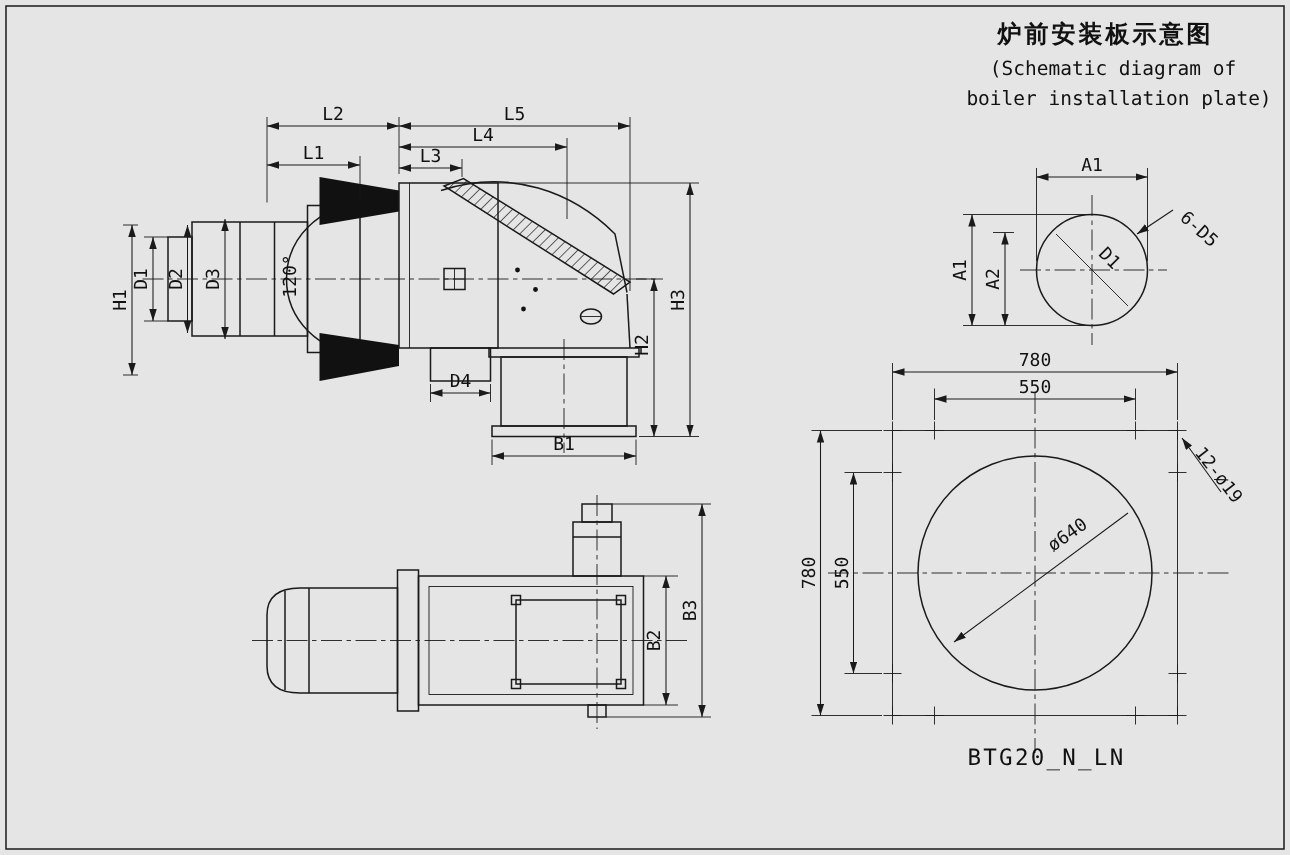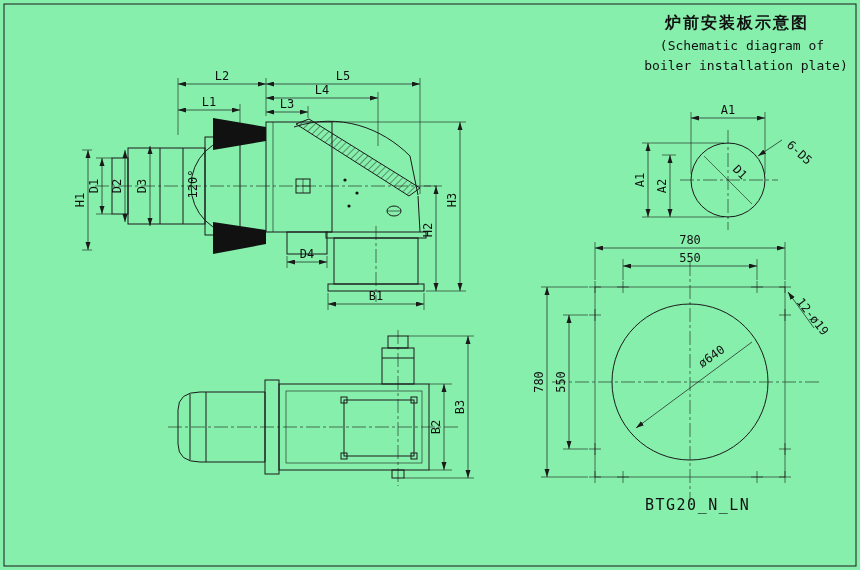--- a/index.html
+++ b/index.html
@@ -1,16 +1,16 @@
 <!DOCTYPE html>
 <html><head>
 <meta charset="utf-8">
 <style>
   html,body{margin:0;padding:0;background:#ffffff;}
-  .page{position:relative;width:860px;height:570px;background:#86efac;font-family:"DejaVu Sans Mono",monospace;}
+  .page{position:relative;width:860px;height:570px;background:#e5e5e5;font-family:"DejaVu Sans Mono",monospace;}
   svg{display:block;}
   .s{stroke:#1a1a1a;stroke-width:1;fill:none;}
   .t{stroke:#1a1a1a;stroke-width:0.6;fill:none;}
   .cl{stroke:#1a1a1a;stroke-width:0.6;fill:none;stroke-dasharray:14 3 3 3;}
   .dim{stroke:#1a1a1a;stroke-width:0.7;fill:none;marker-start:url(#mb);marker-end:url(#ma);}
   .ldr{stroke:#1a1a1a;stroke-width:0.7;fill:none;marker-end:url(#ma);}
   .blk{fill:#111;stroke:none;}
   .hatched{fill:url(#hatch);stroke:#1a1a1a;stroke-width:1;}
   text{font-family:"DejaVu Sans Mono",monospace;font-size:12px;fill:#111;}
   .lbl{text-anchor:middle;}

